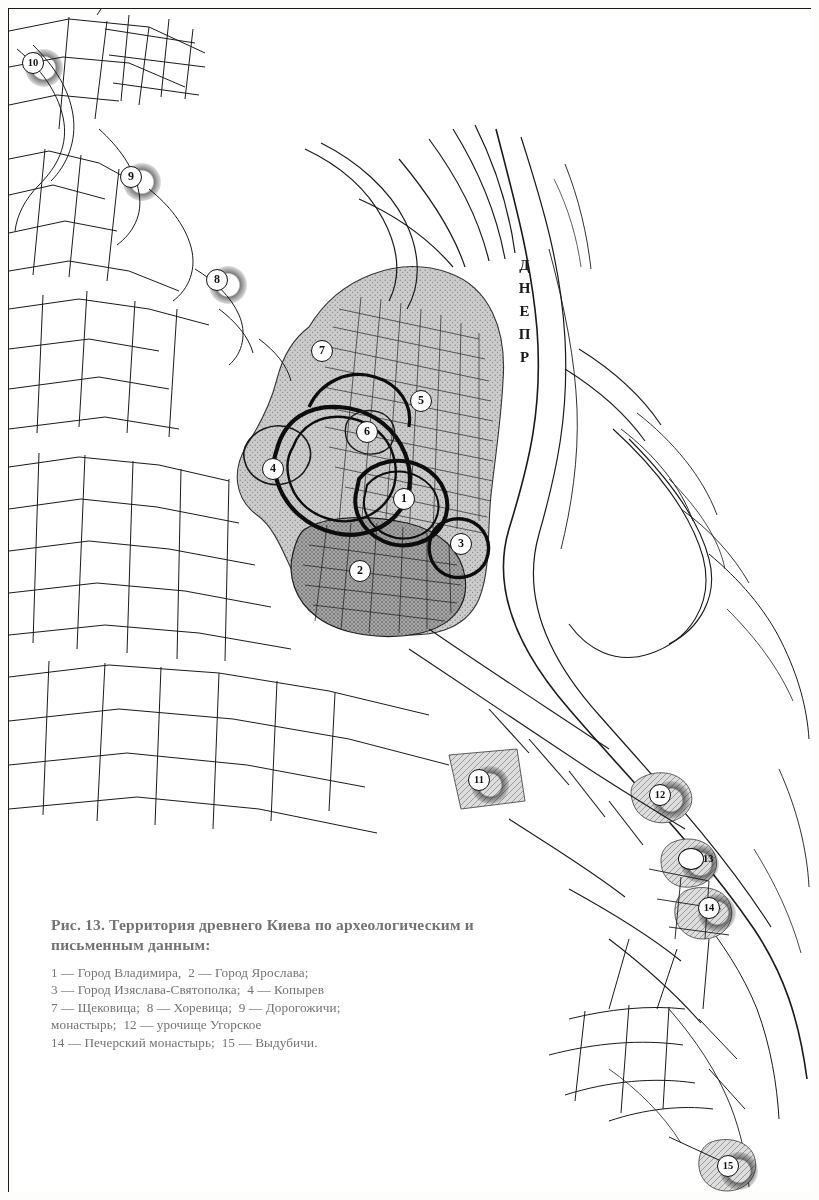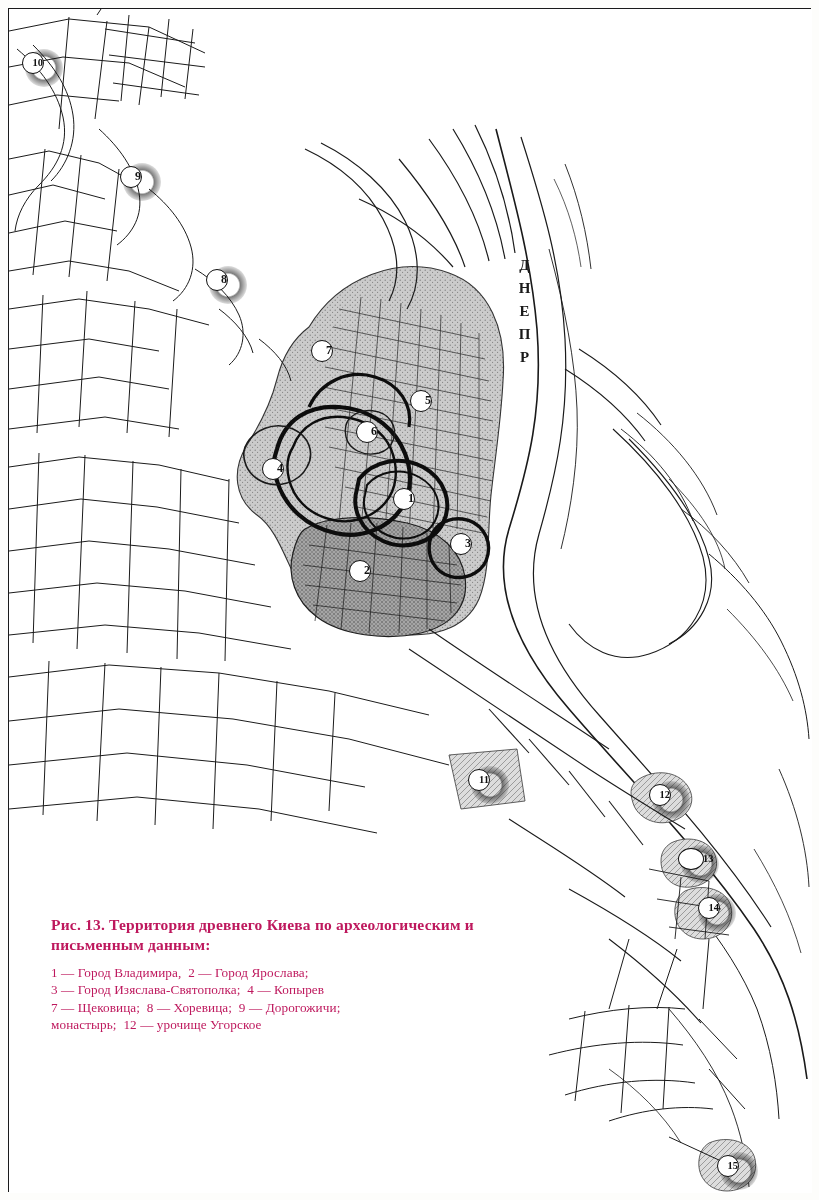--- a/index.html
+++ b/index.html
@@ -39,21 +39,21 @@
     position: absolute;
     width: 22px;
     height: 22px;
     border-radius: 50%;
     background: #ffffff;
     border: 1.6px solid #111111;
     color: #111111;
     font-family: "Liberation Serif", serif;
     font-size: 12px;
     line-height: 19px;
-    text-align: right;
+    text-align: center;
     font-weight: bold;
     box-sizing: border-box;
     z-index: 6;
   }
   .marker.small {
     font-size: 10.5px;
   }
   .marker-halo {
     position: absolute;
     width: 38px;
@@ -62,21 +62,21 @@
     z-index: 5;
     background:
       radial-gradient(circle at 50% 50%, rgba(0,0,0,0) 40%, rgba(20,20,20,0.55) 46%, rgba(20,20,20,0.15) 70%, rgba(0,0,0,0) 78%);
   }
   #caption {
     position: absolute;
     left: 42px;
     top: 906px;
     width: 440px;
     z-index: 9;
-    color: #be185d;
+    color: #737373;
   }
   #caption .cap-title {
     font-family: "Liberation Serif", serif;
     font-weight: bold;
     font-size: 15.5px;
     line-height: 20px;
     letter-spacing: 0.2px;
     margin: 0 0 9px 0;
   }
   #caption .legend {
@@ -378,17 +378,18 @@
     <div class="marker small" style="left:689px; top:888px;">14</div>
     <div class="marker small" style="left:708px; top:1146px;">15</div>
 
     <div id="caption">
       <p class="cap-title">Рис. 13. Территория древнего Киева по археологическим и письменным данным:</p>
       <div class="legend">
         <div class="legend-line">1 — Город Владимира,  2 — Город Ярослава;</div>
         <div class="legend-line">3 — Город Изяслава-Святополка;  4 — Копырев</div>
         <div class="legend-line">7 — Щековица;  8 — Хоревица;  9 — Дорогожичи;</div>
         <div class="legend-line">монастырь;  12 — урочище Угорское</div>
+        <div class="legend-line">14 — Печерский монастырь;  15 — Выдубичи.</div>
       </div>
     </div>
 
   </div>
 </div>
 
 </body></html>

